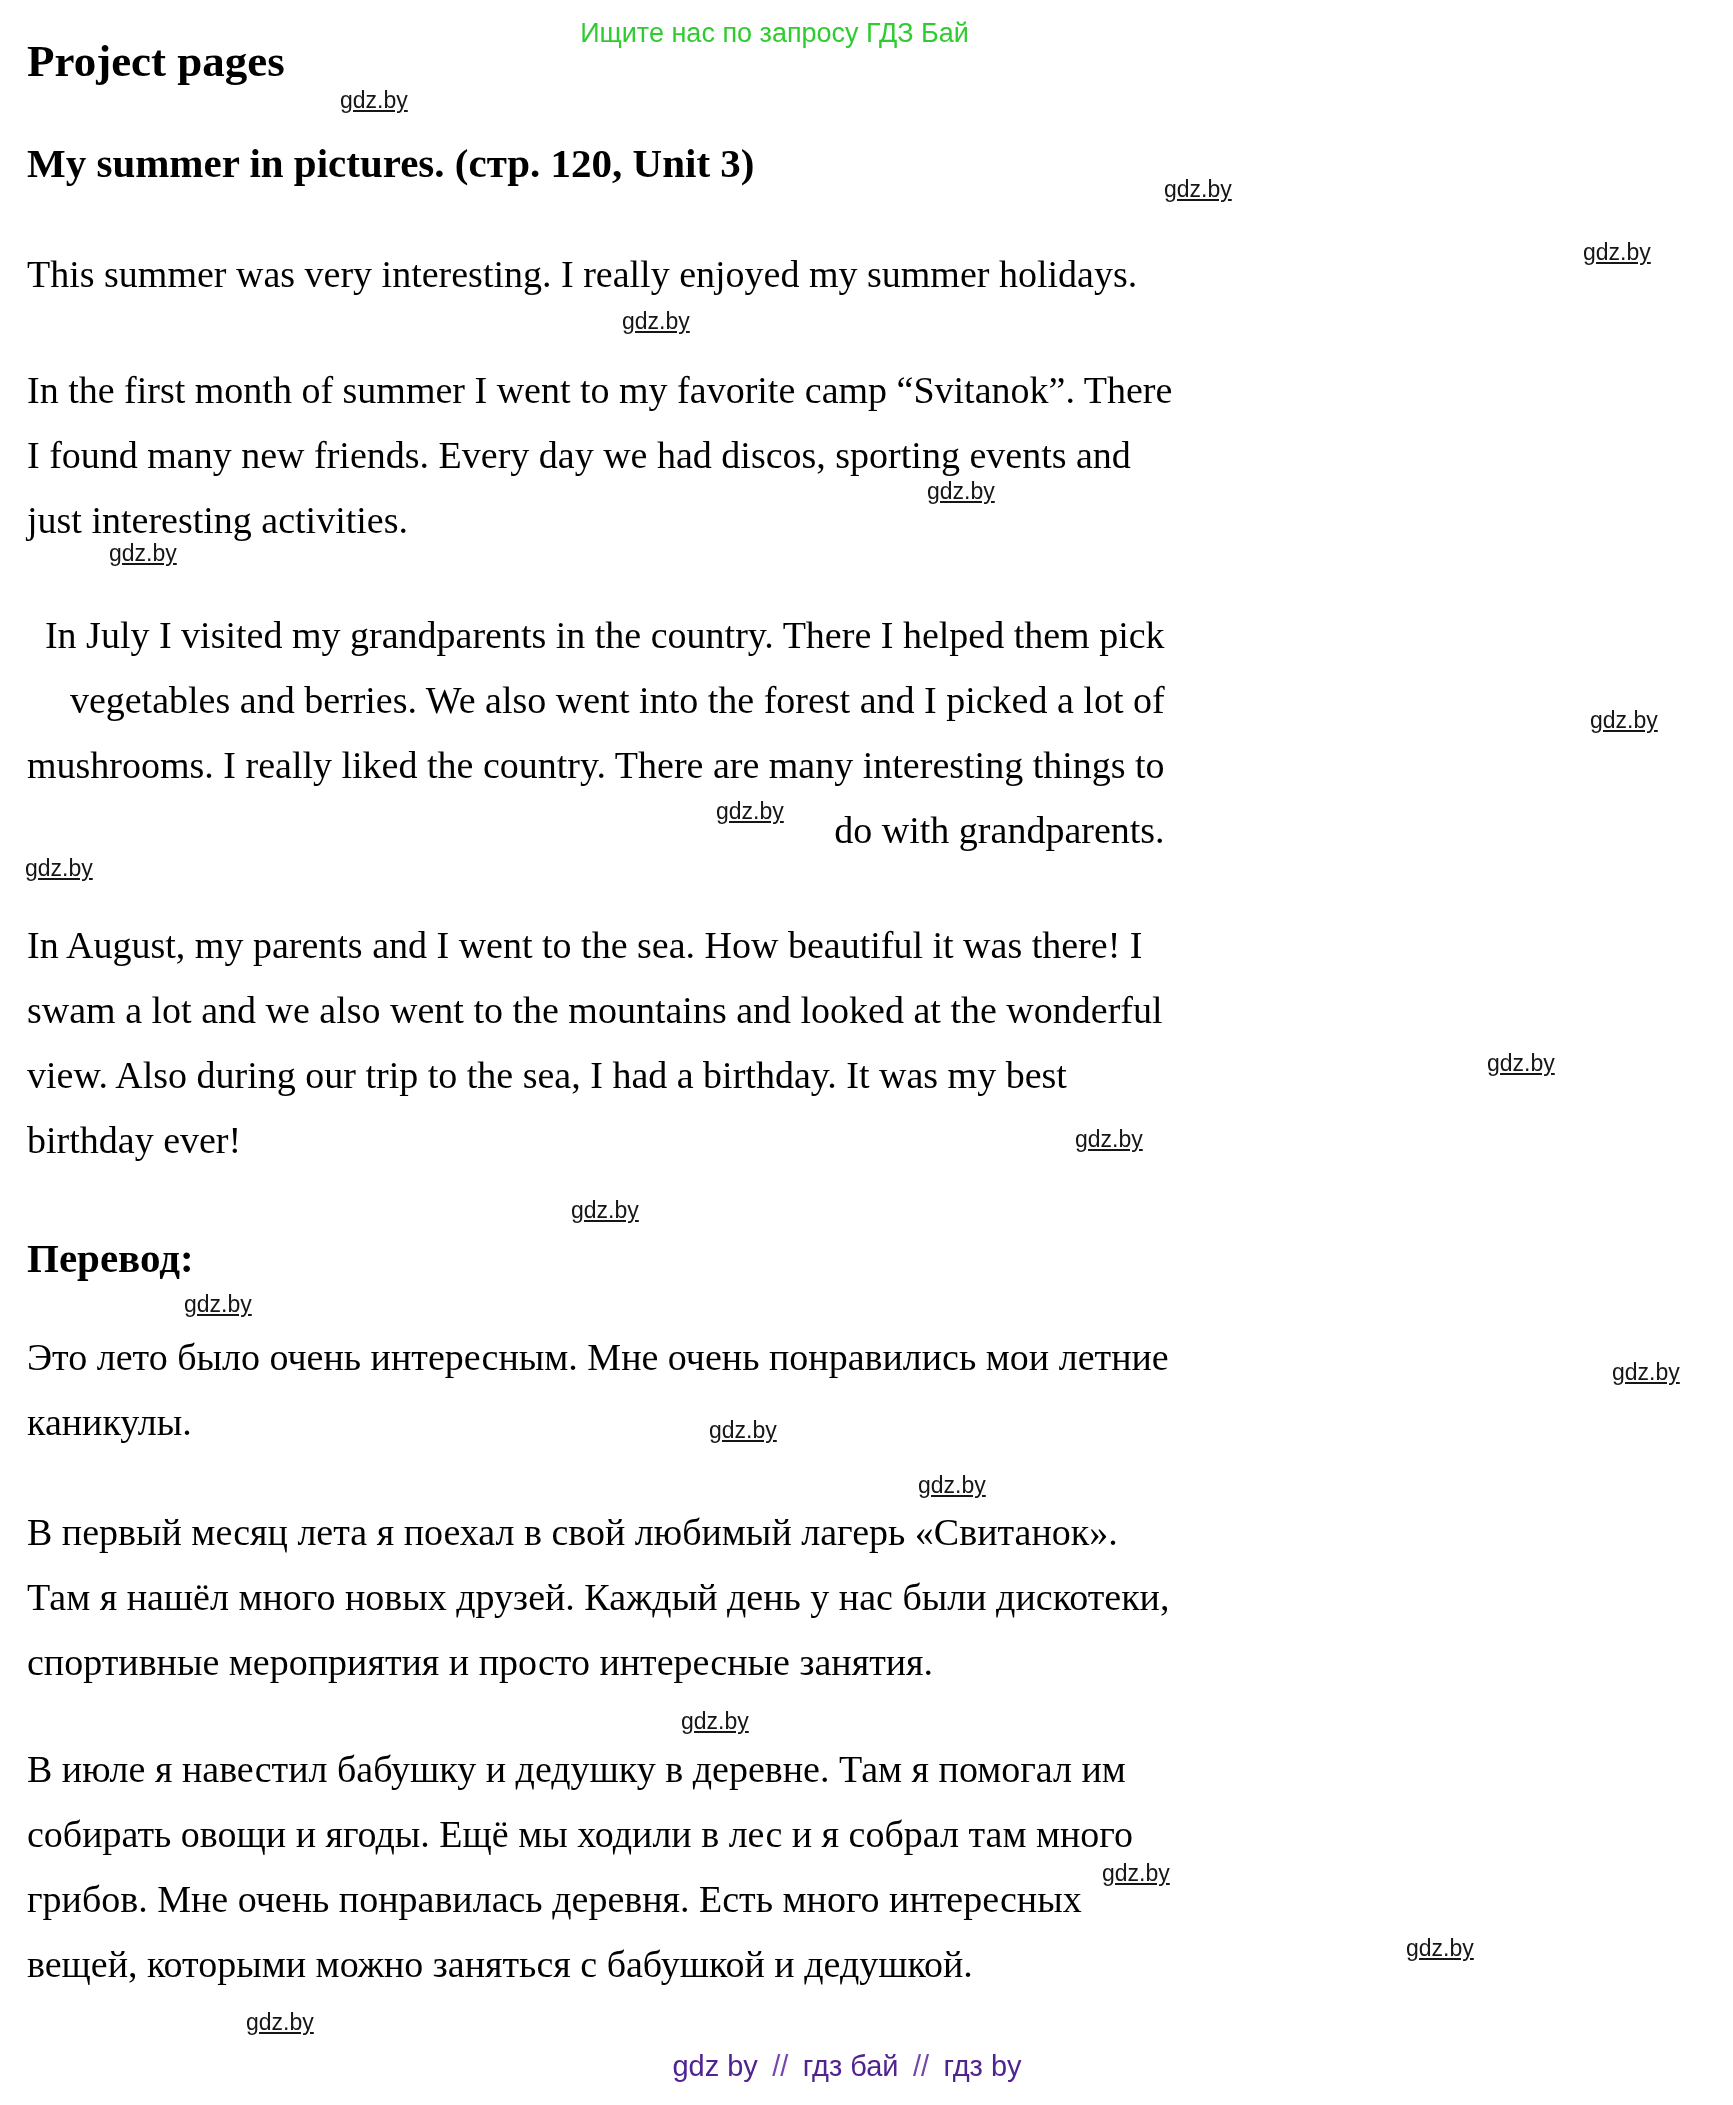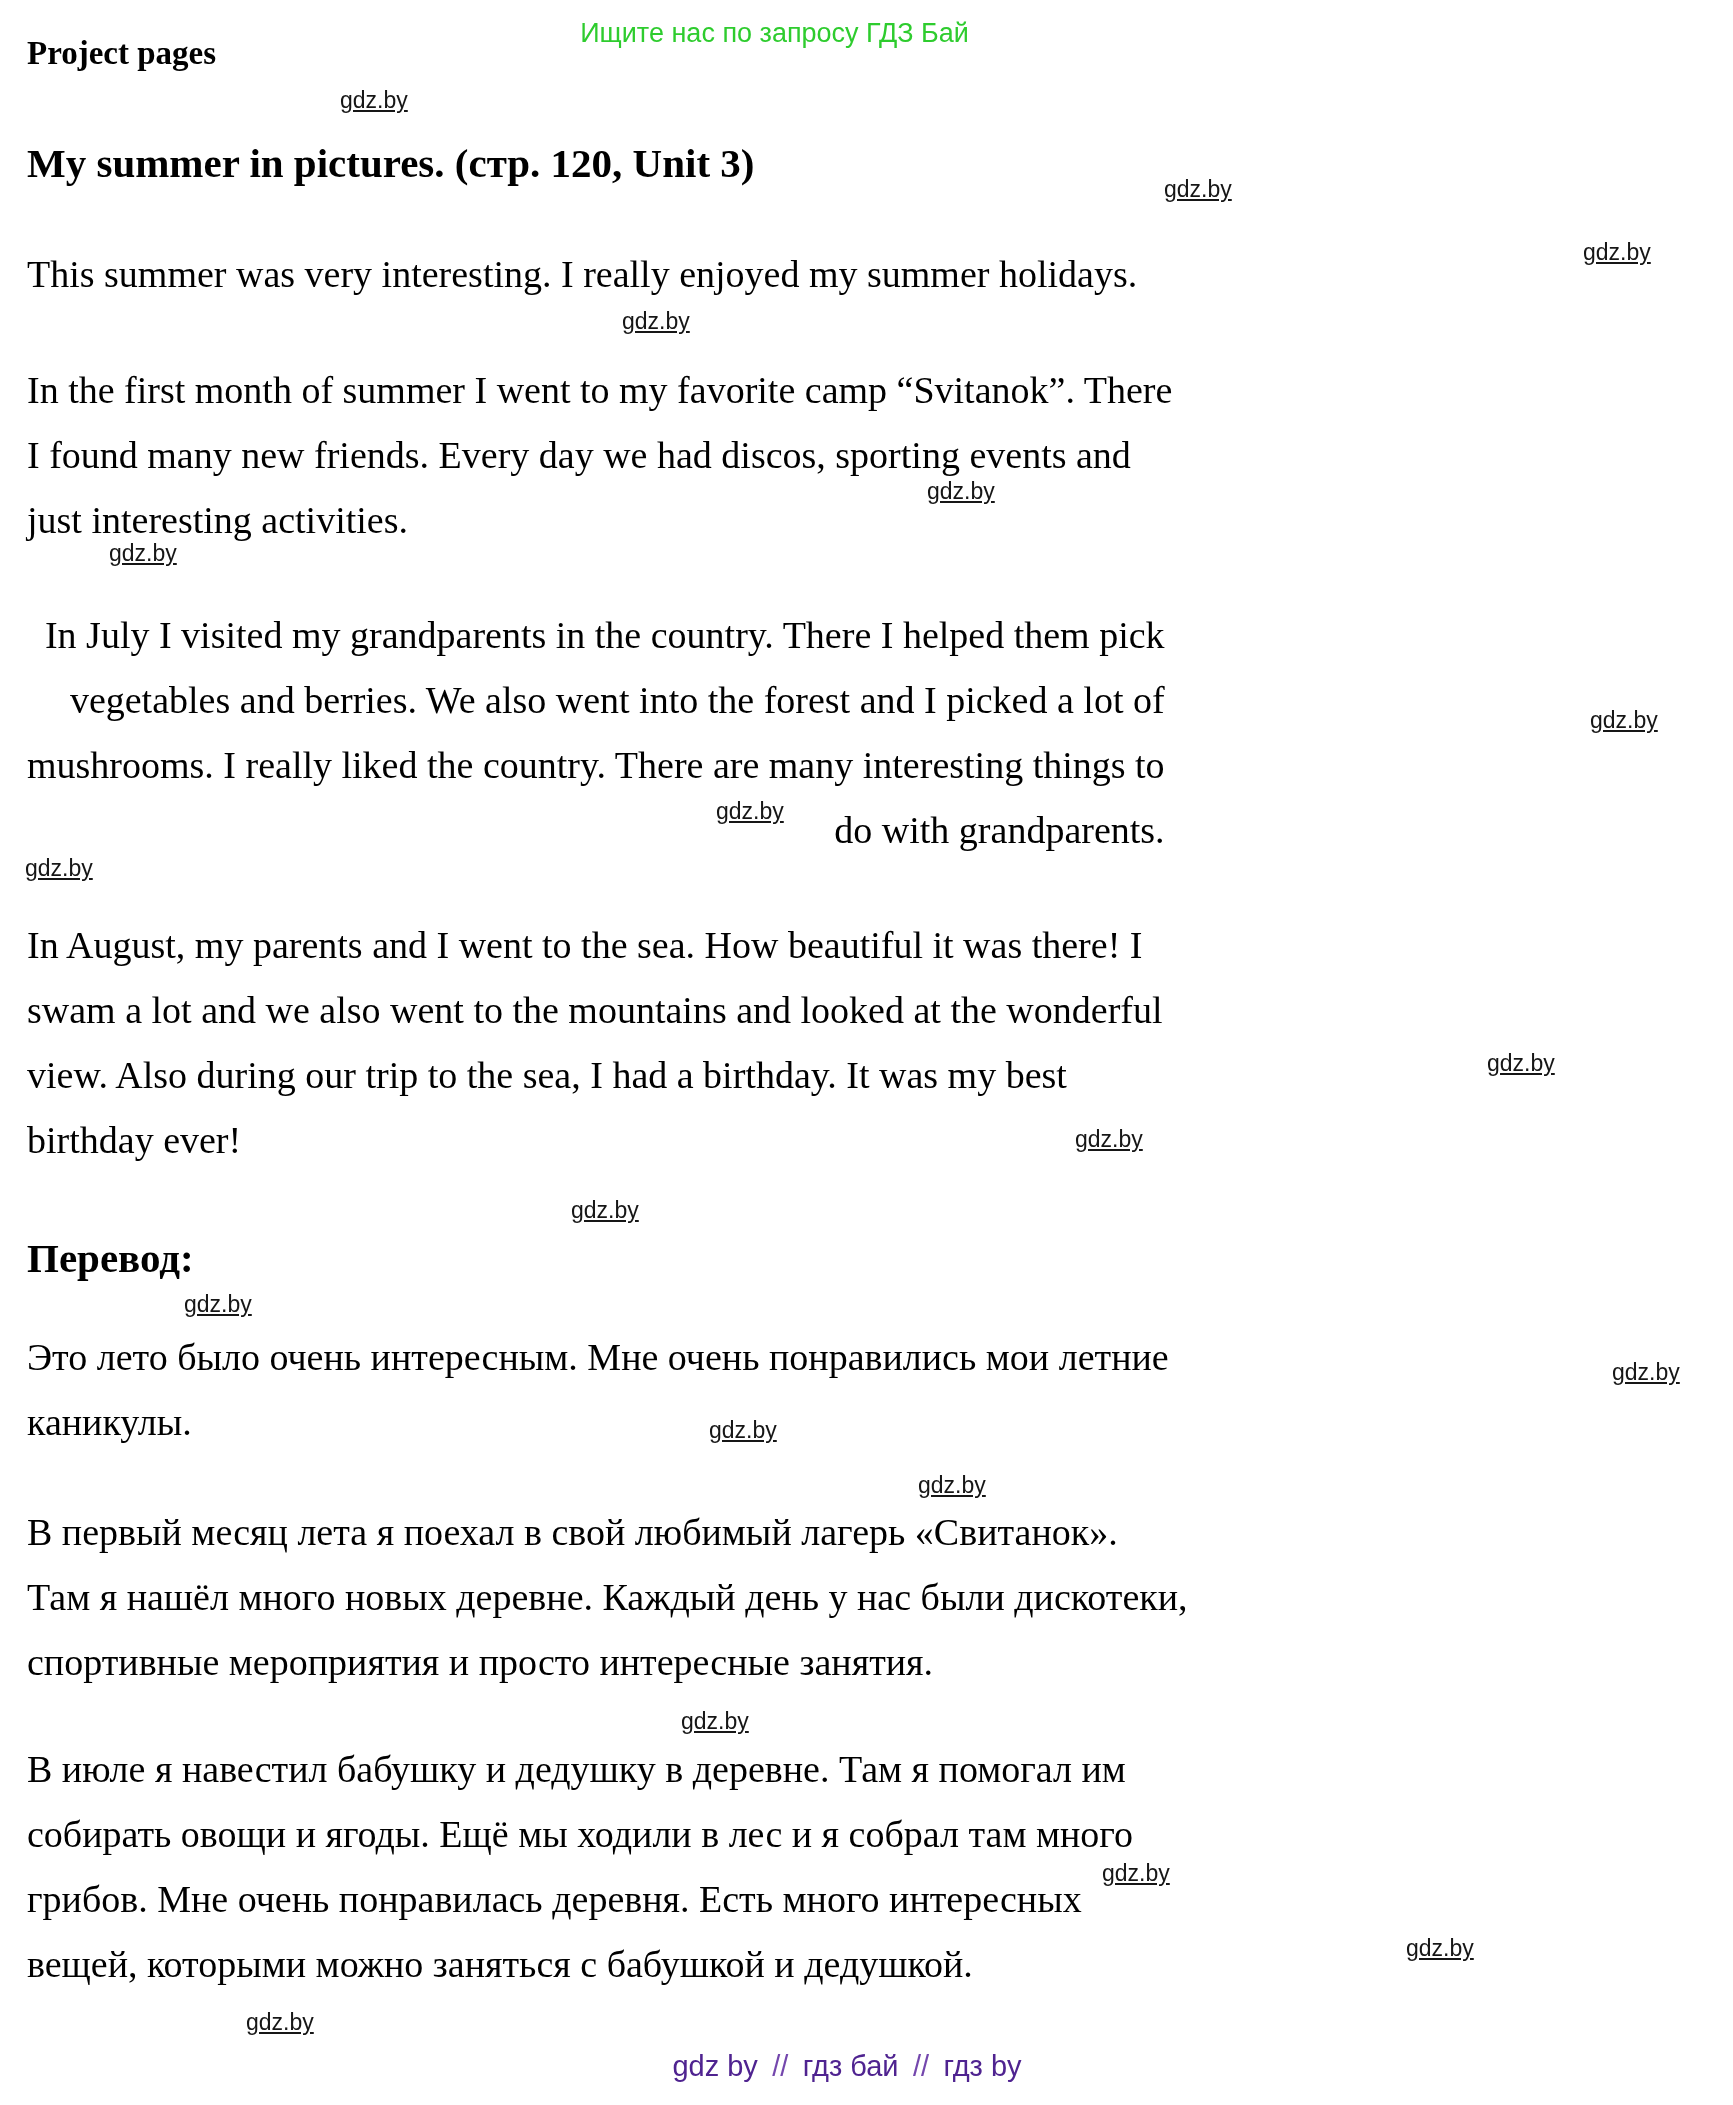--- a/index.html
+++ b/index.html
@@ -13,21 +13,21 @@
   }
   .banner{
     position:absolute;top:17px;left:0;width:1549px;
     text-align:center;
     font-family:"Liberation Sans", sans-serif;
     font-size:27px;line-height:1.2;
     color:var(--green,#2ecc2e);
   }
   .h-title{
     position:absolute;left:27px;top:34px;margin:0;
-    font-size:33px;line-height:1.2;font-weight:bold;
+    font-size:45px;line-height:1.2;font-weight:bold;
   }
   .h-sub{
     position:absolute;left:27px;top:139px;margin:0;
     font-size:41px;line-height:1.2;font-weight:bold;
   }
   .h-trans{
     position:absolute;left:27px;top:1234px;margin:0;
     font-size:41px;line-height:1.2;font-weight:bold;
   }
   .para{
@@ -96,21 +96,21 @@
 
   <h2 class="h-trans">Перевод:</h2>
 
   <div class="para r1">
     <div class="line">Это лето было очень интересным. Мне очень понравились мои летние</div>
     <div class="line">каникулы.</div>
   </div>
 
   <div class="para r2">
     <div class="line">В первый месяц лета я поехал в свой любимый лагерь «Свитанок».</div>
-    <div class="line">Там я нашёл много новых деревне. Каждый день у нас были дискотеки,</div>
+    <div class="line">Там я нашёл много новых друзей. Каждый день у нас были дискотеки,</div>
     <div class="line">спортивные мероприятия и просто интересные занятия.</div>
   </div>
 
   <div class="para r3">
     <div class="line">В июле я навестил бабушку и дедушку в деревне. Там я помогал им</div>
     <div class="line">собирать овощи и ягоды. Ещё мы ходили в лес и я собрал там много</div>
     <div class="line">грибов. Мне очень понравилась деревня. Есть много интересных</div>
     <div class="line">вещей, которыми можно заняться с бабушкой и дедушкой.</div>
   </div>
 

